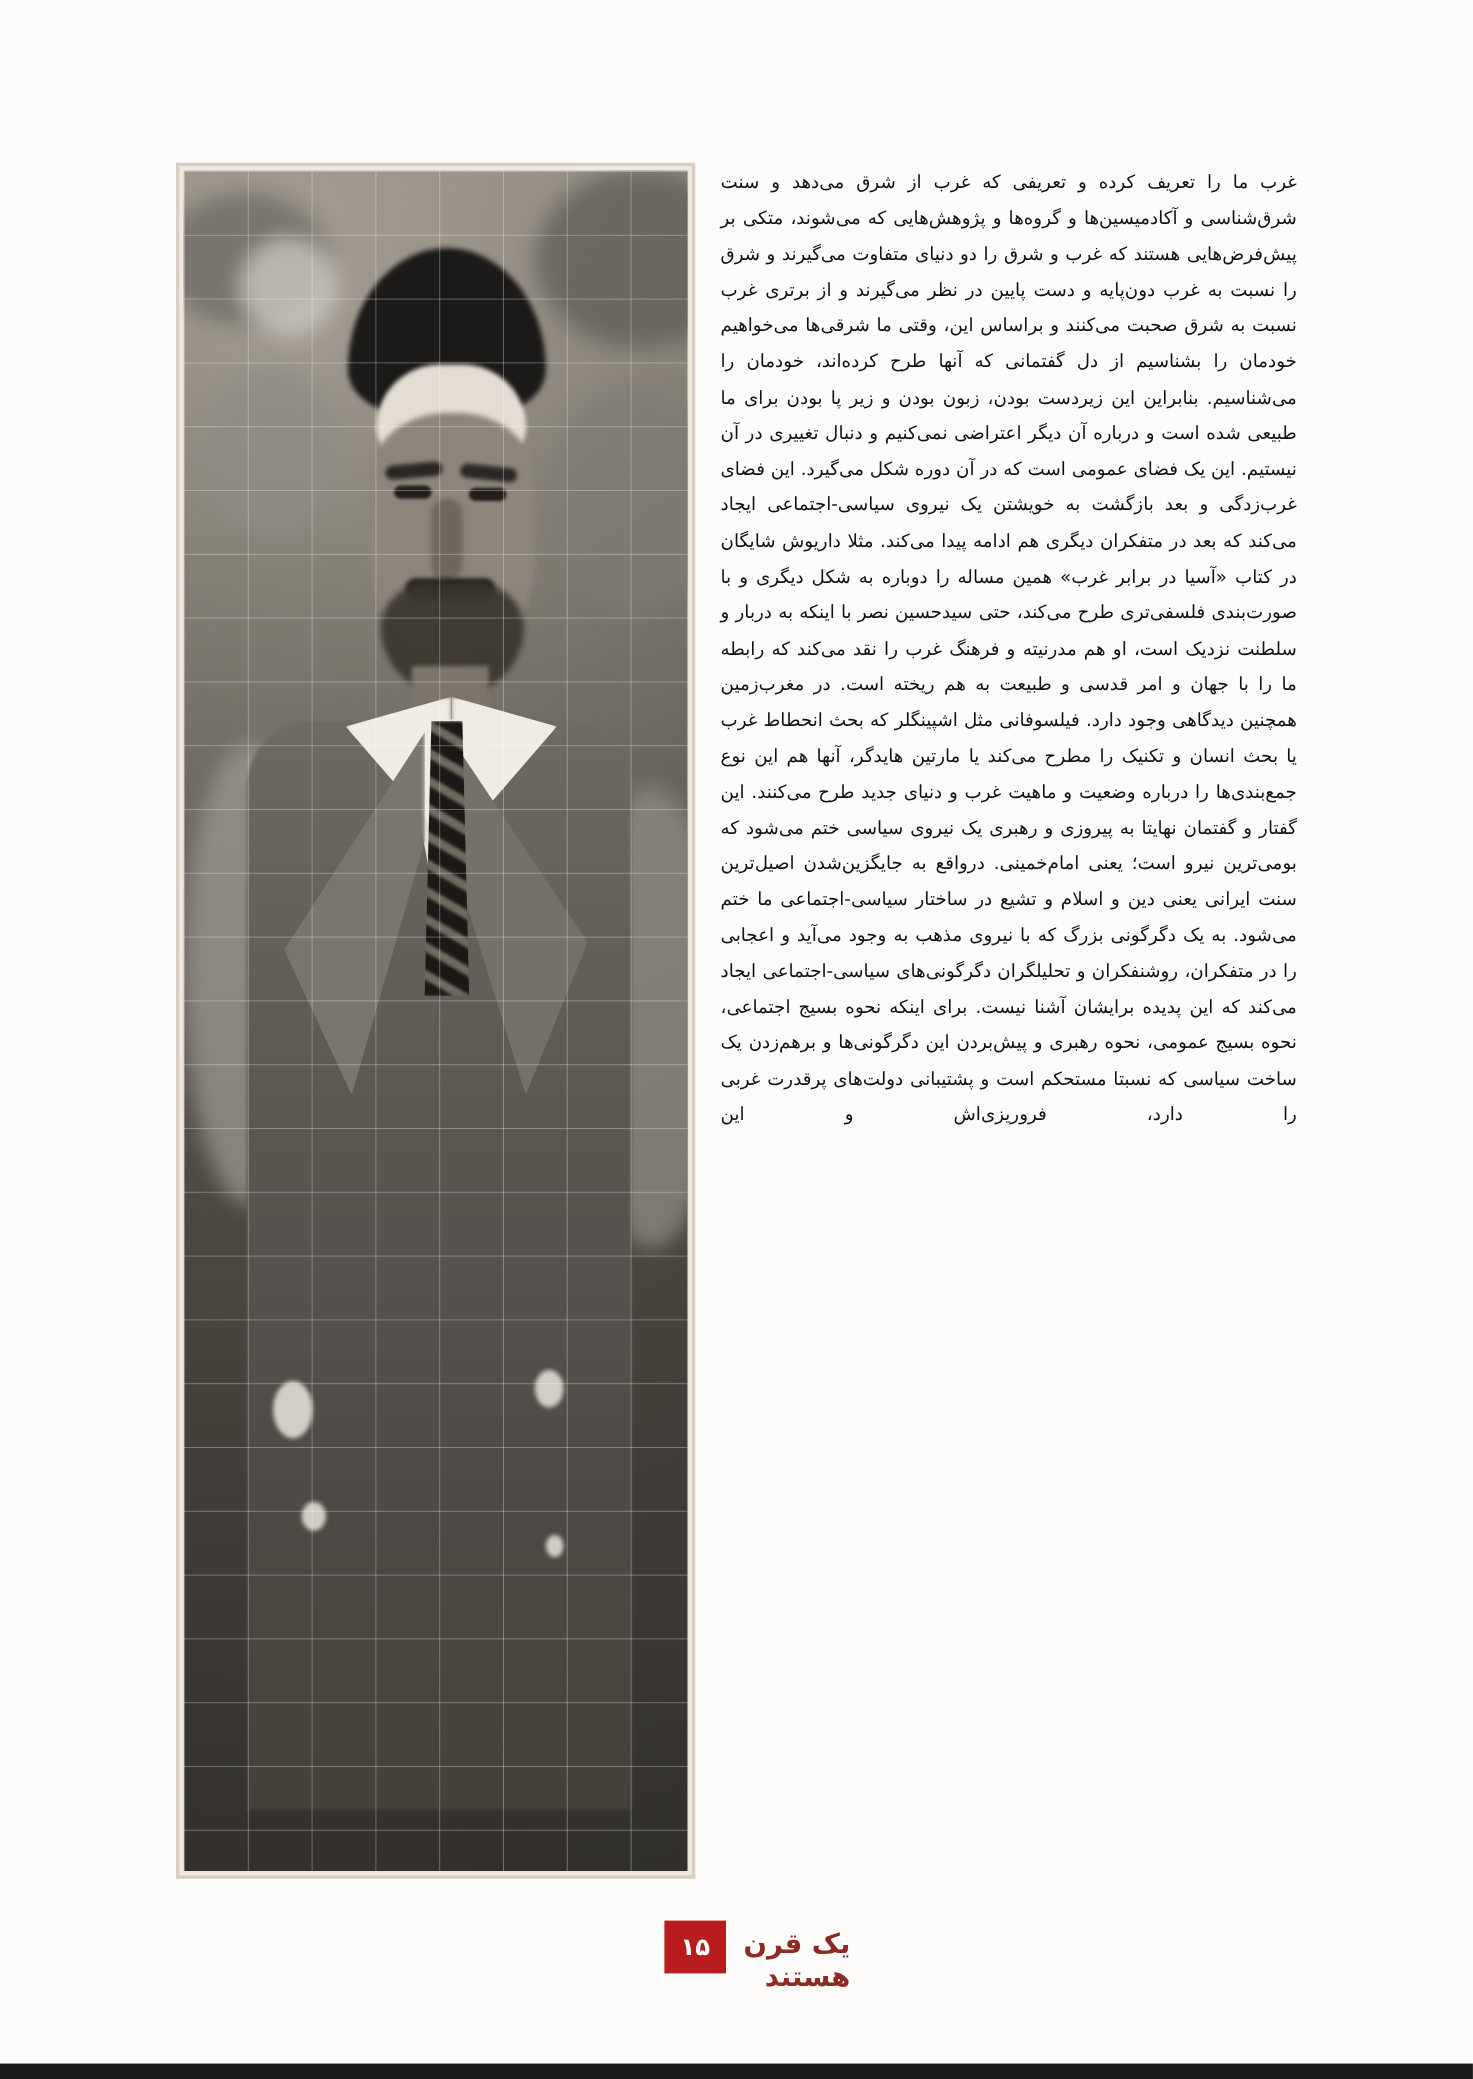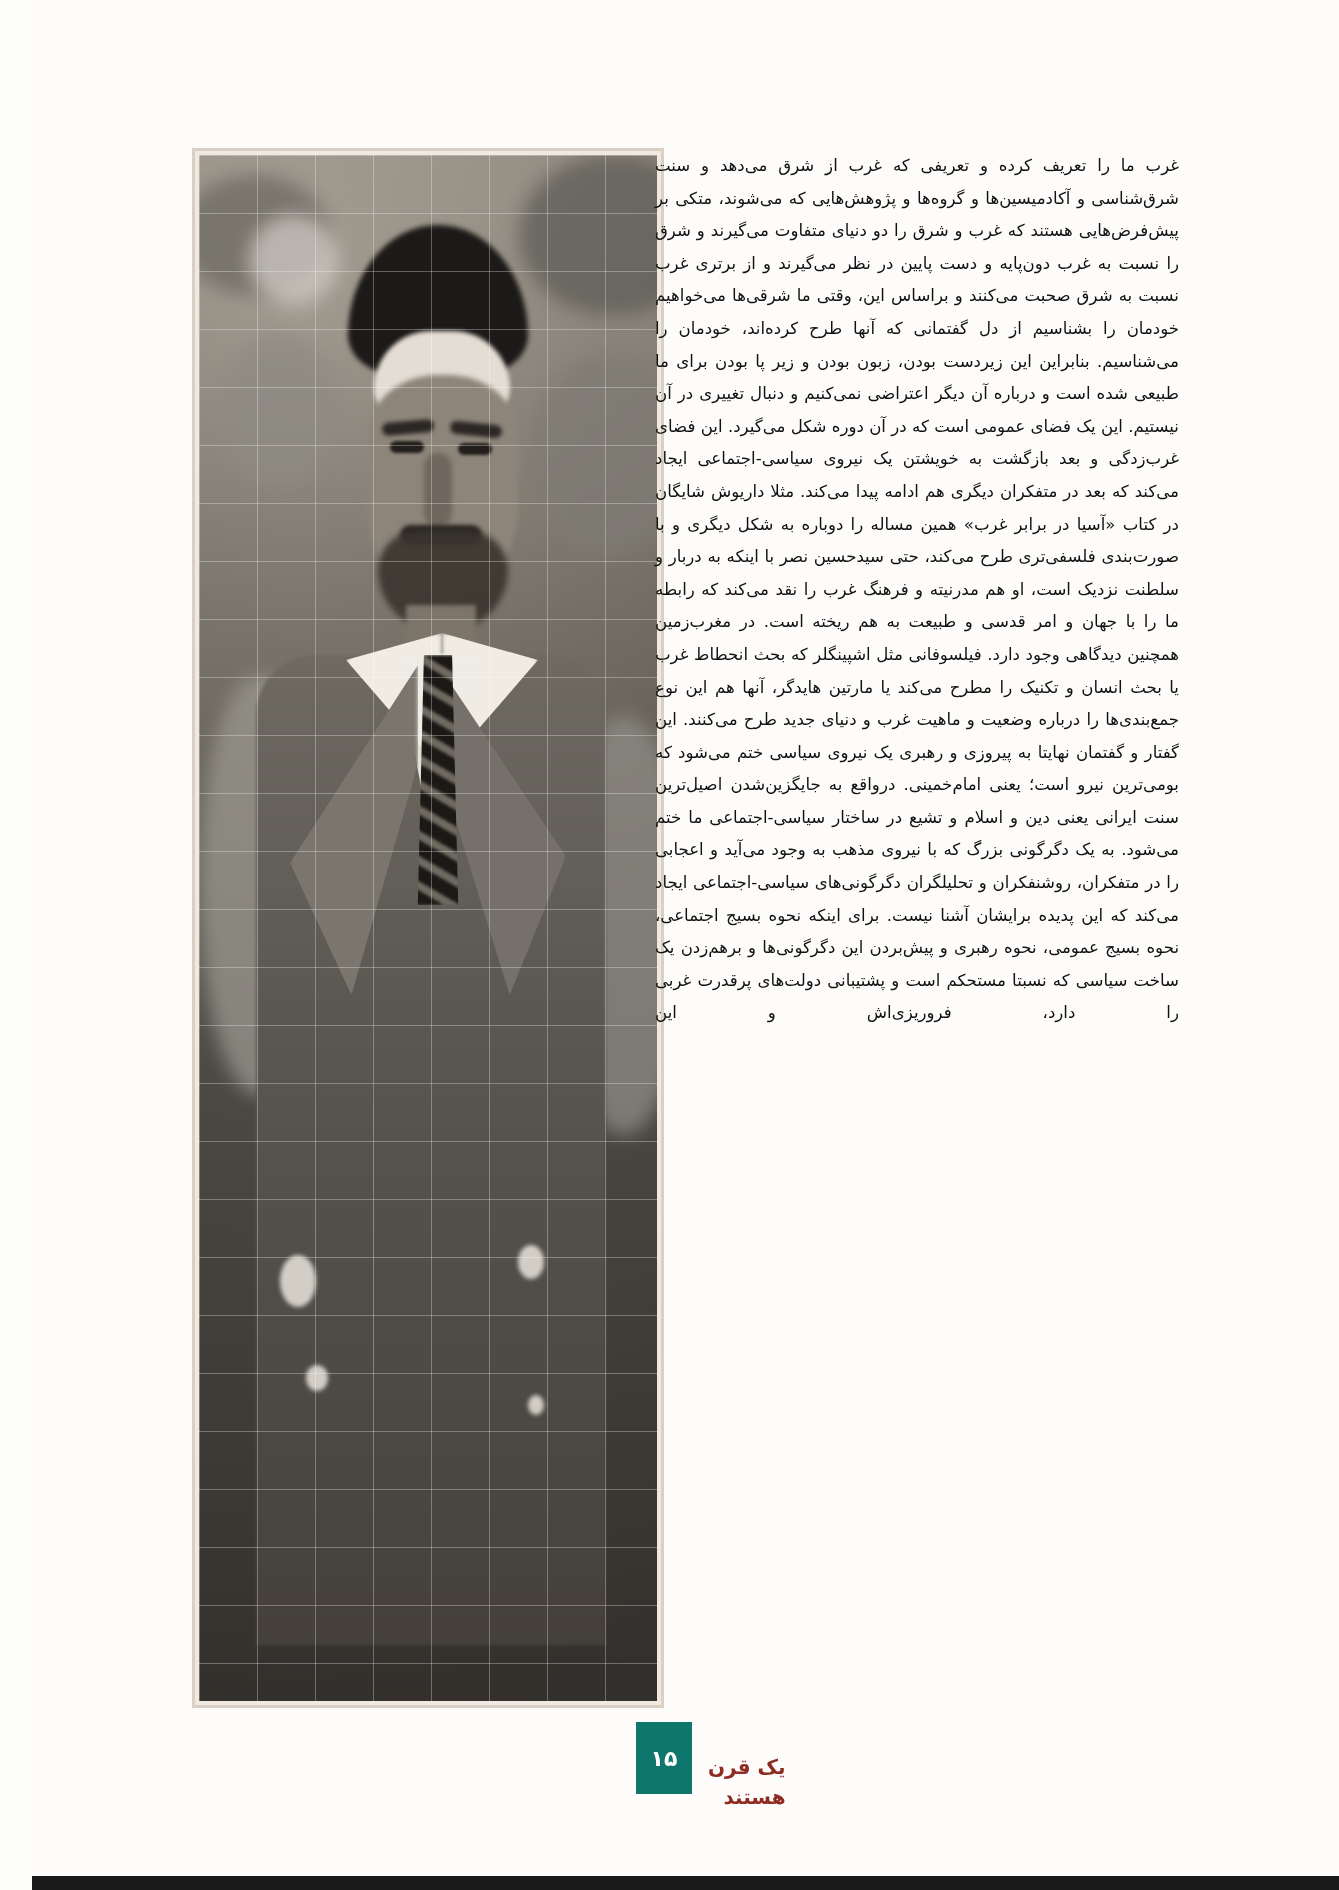--- a/index.html
+++ b/index.html
@@ -13,21 +13,20 @@
     position: relative;
     font-family: "DejaVu Sans", "Liberation Sans", sans-serif;
     background: #fdfdfb;
     overflow: hidden;
   }
 
   .page {
     position: absolute;
     inset: 0;
     background: #fdfcfa;
-    margin-left: 32px;
   }
 
   
   .photo-frame {
     position: absolute;
     left: 160px;
     top: 148px;
     width: 472px;
     height: 1560px;
     background: #efe9e2;
@@ -248,36 +247,36 @@
     bottom: 0;
     width: 100%;
     height: 14px;
     background: #1a1a1a;
   }
   .page-number-box {
     position: absolute;
     left: 604px;
     bottom: 96px;
     width: 56px;
-    height: 72px;
-    background: #0f766e;
+    height: 48px;
+    background: #b91c1c;
     display: flex;
     align-items: center;
     justify-content: center;
     color: #ffffff;
     font-size: 22px;
     font-weight: bold;
     font-family: "DejaVu Sans", "Liberation Sans", sans-serif;
   }
   .book-title {
     position: absolute;
     left: 676px;
     bottom: 78px;
     color: #8f2a22;
-    font-size: 20px;
+    font-size: 25px;
     font-weight: bold;
     line-height: 30px;
     direction: rtl;
     font-family: "DejaVu Sans", "Liberation Sans", sans-serif;
   }
 </style>
 </head>
 <body>
 
 <div class="page">

